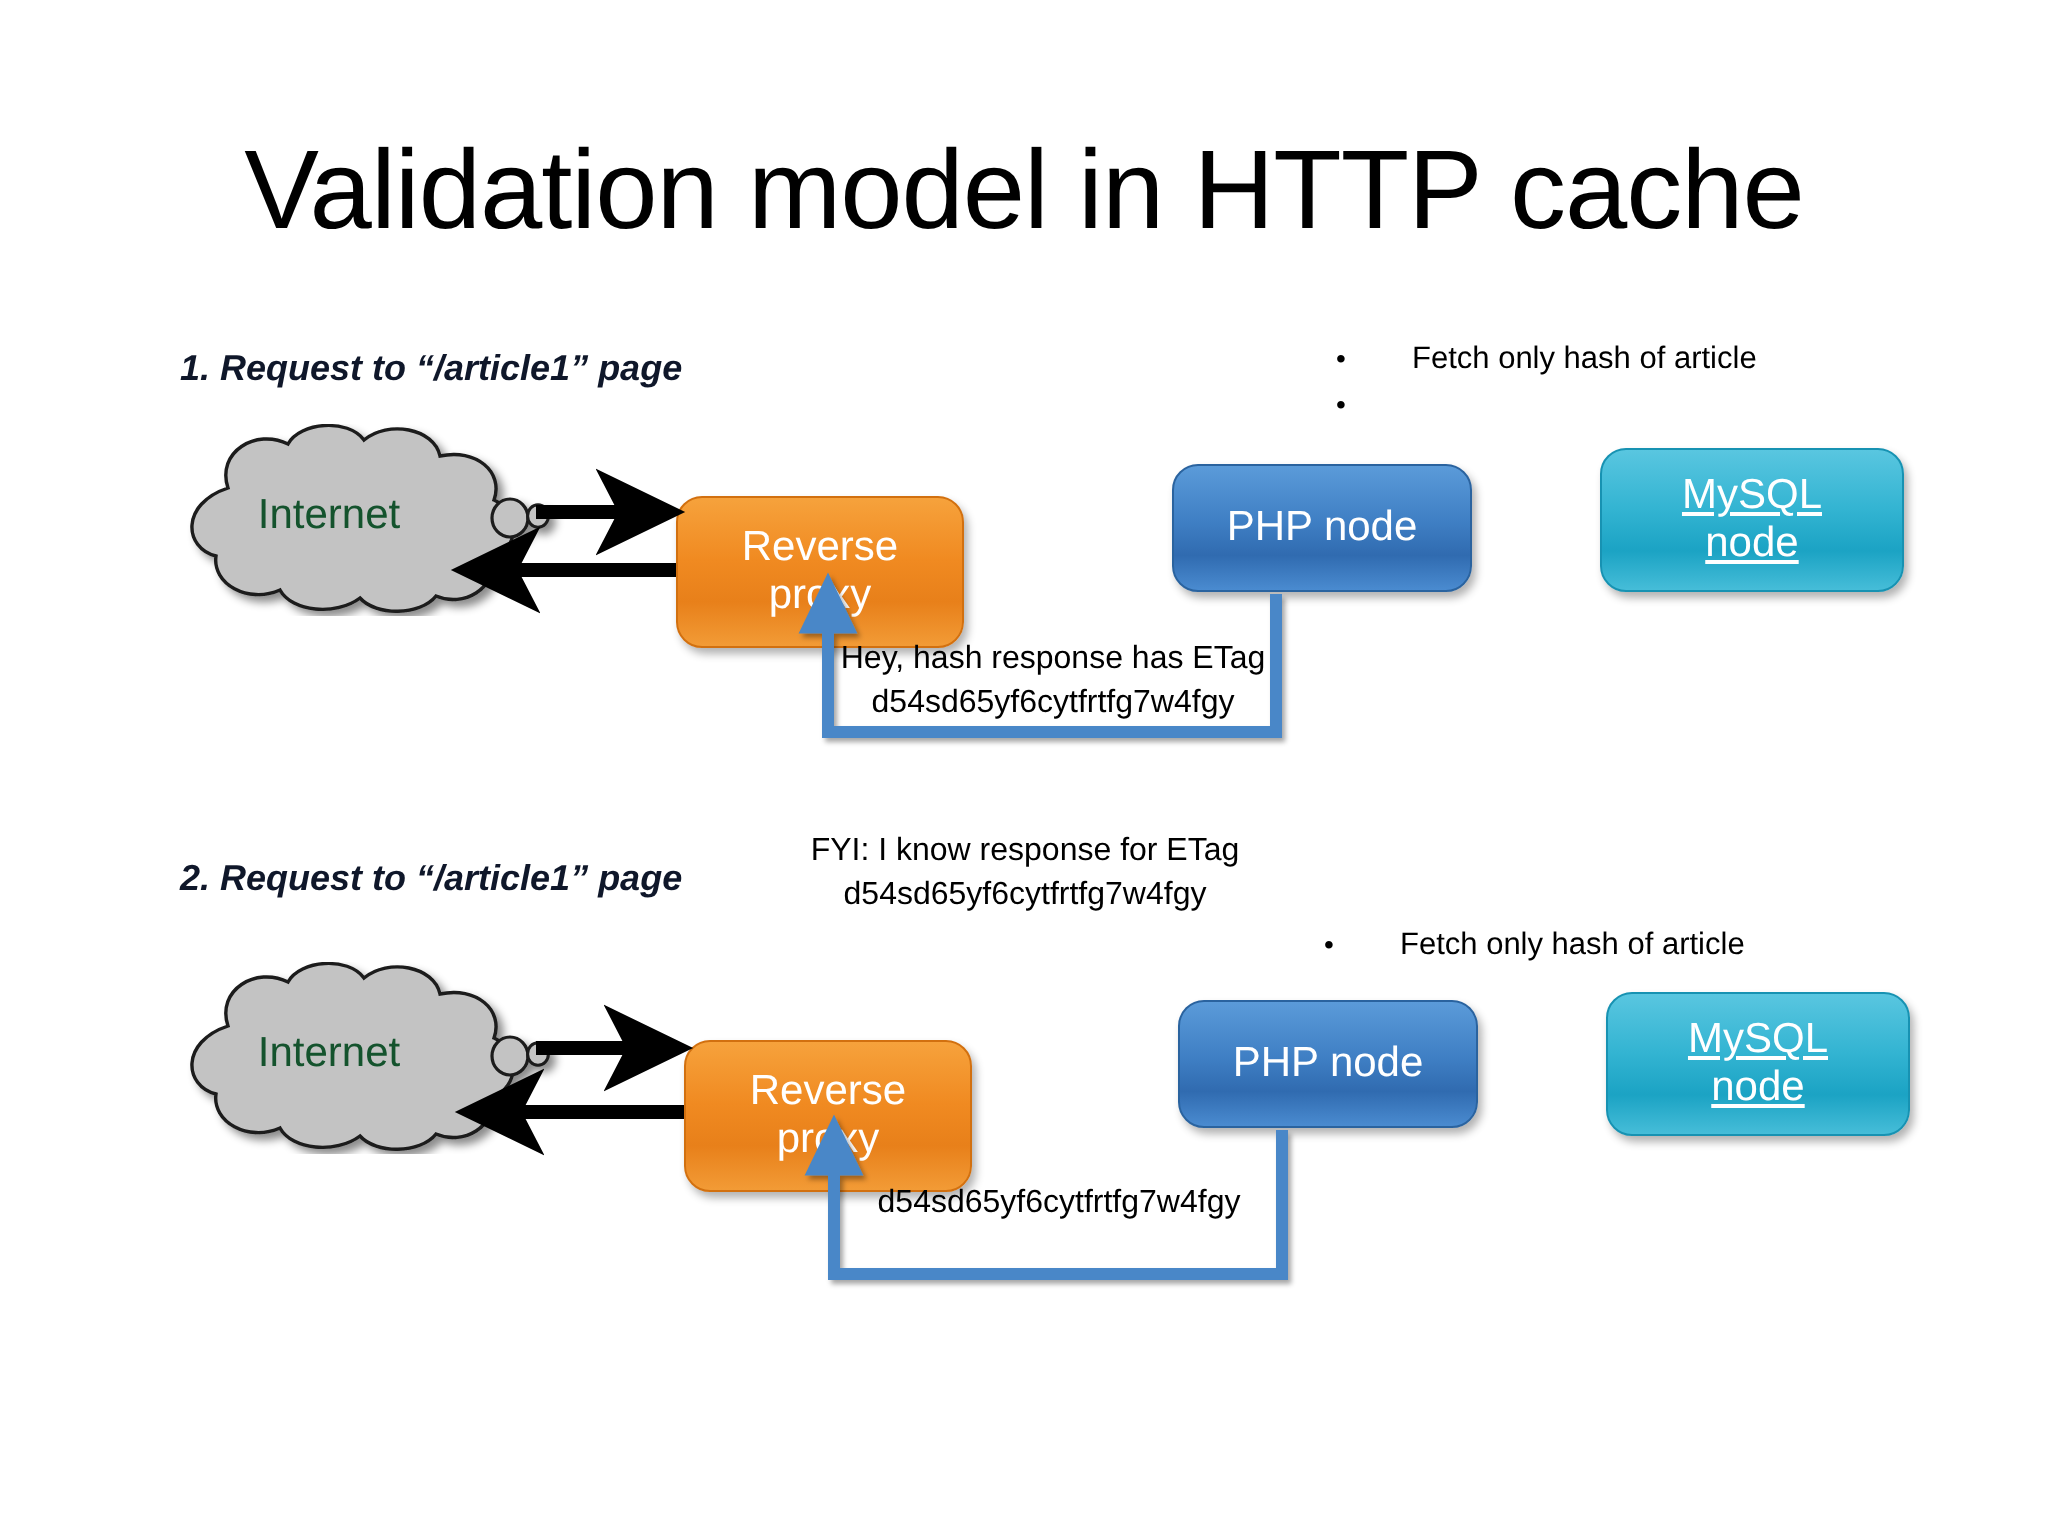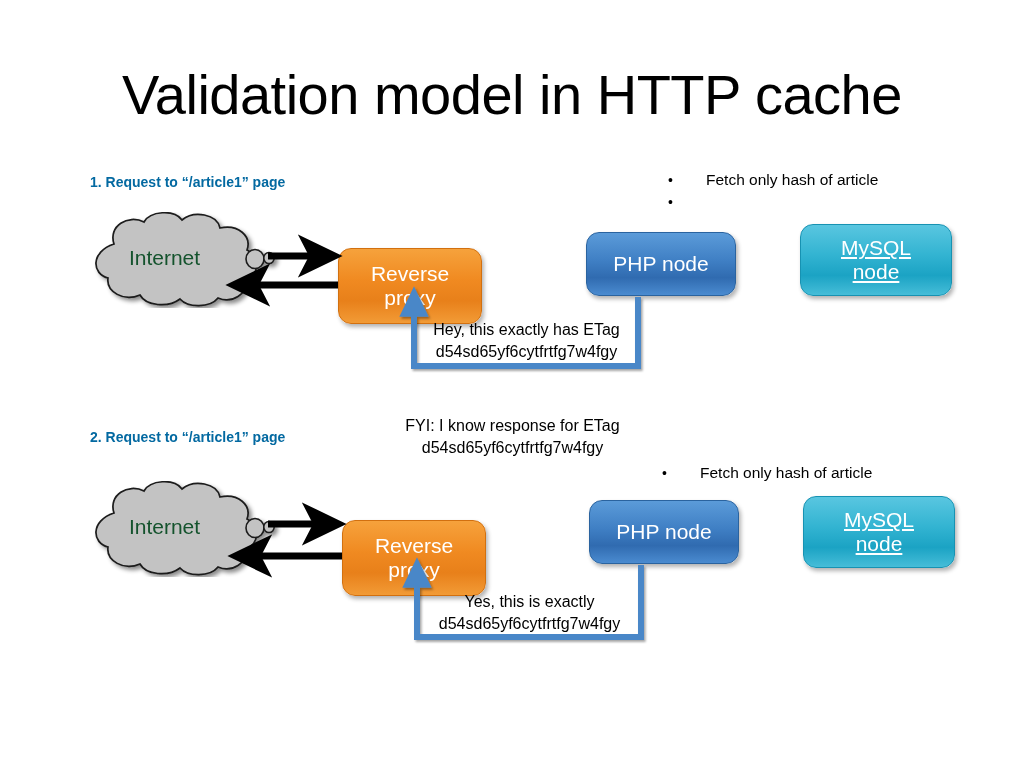--- a/index.html
+++ b/index.html
@@ -33,24 +33,25 @@
     font-size: 56px;
     font-weight: 400;
     letter-spacing: -0.5px;
     color: #000000;
     white-space: nowrap;
   }
 
   
   .step-label {
     position: absolute;
-    font-size: 14px;
+    font-size: 18px;
     font-weight: bold;
-    color: #0369a1;
+    color: #0f172a;
     white-space: nowrap;
+    font-style: italic;
   }
 
   
   .node {
     position: absolute;
     border-radius: 13px;
     box-sizing: border-box;
     display: flex;
     align-items: center;
     justify-content: center;
@@ -180,21 +181,21 @@
     <div class="bullet-row">
       <span class="bullet-dot">•</span>
       <span>Fetch only hash of article</span>
     </div>
     <div class="bullet-row">
       <span class="bullet-dot">•</span>
     </div>
   </div>
 
   <div class="callout-text center" style="left:409px; top:319px; width:235px;">
-    <div>Hey, this exactly has ETag</div>
+    <div>Hey, hash response has ETag</div>
     <div>d54sd65yf6cytfrtfg7w4fgy</div>
   </div>
 
   <div class="step-label" style="left:90px; top:429px;">2. Request to “/article1” page</div>
 
   <div class="cloud-wrap" style="left:78px; top:481px; width:205px; height:96px;">
     <svg width="205" height="96" viewBox="0 0 205 96">
       <defs>
         <filter id="cshadow2" x="-20%" y="-20%" width="150%" height="150%">
           <feDropShadow dx="3" dy="3" stdDeviation="2.2" flood-color="#000000" flood-opacity="0.45"></feDropShadow>
@@ -236,21 +237,20 @@
       <span>Fetch only hash of article</span>
     </div>
   </div>
 
   <div class="callout-text center" style="left:385px; top:415px; width:255px;">
     <div>FYI: I know response for ETag</div>
     <div>d54sd65yf6cytfrtfg7w4fgy</div>
   </div>
 
   <div class="callout-text center" style="left:412px; top:591px; width:235px;">
-    <div>Yes, this is exactly</div>
     <div>d54sd65yf6cytfrtfg7w4fgy</div>
   </div>
 
   <svg id="arrows">
     <defs>
       <marker id="ahBlack" markerWidth="7" markerHeight="7" refX="4.6" refY="3.5" orient="auto">
         <path d="M0,0.4 L6.4,3.5 L0,6.6 L1.6,3.5 Z" fill="#000000"></path>
       </marker>
       <marker id="ahBlackL" markerWidth="7" markerHeight="7" refX="4.6" refY="3.5" orient="auto">
         <path d="M0,0.4 L6.4,3.5 L0,6.6 L1.6,3.5 Z" fill="#000000"></path>

